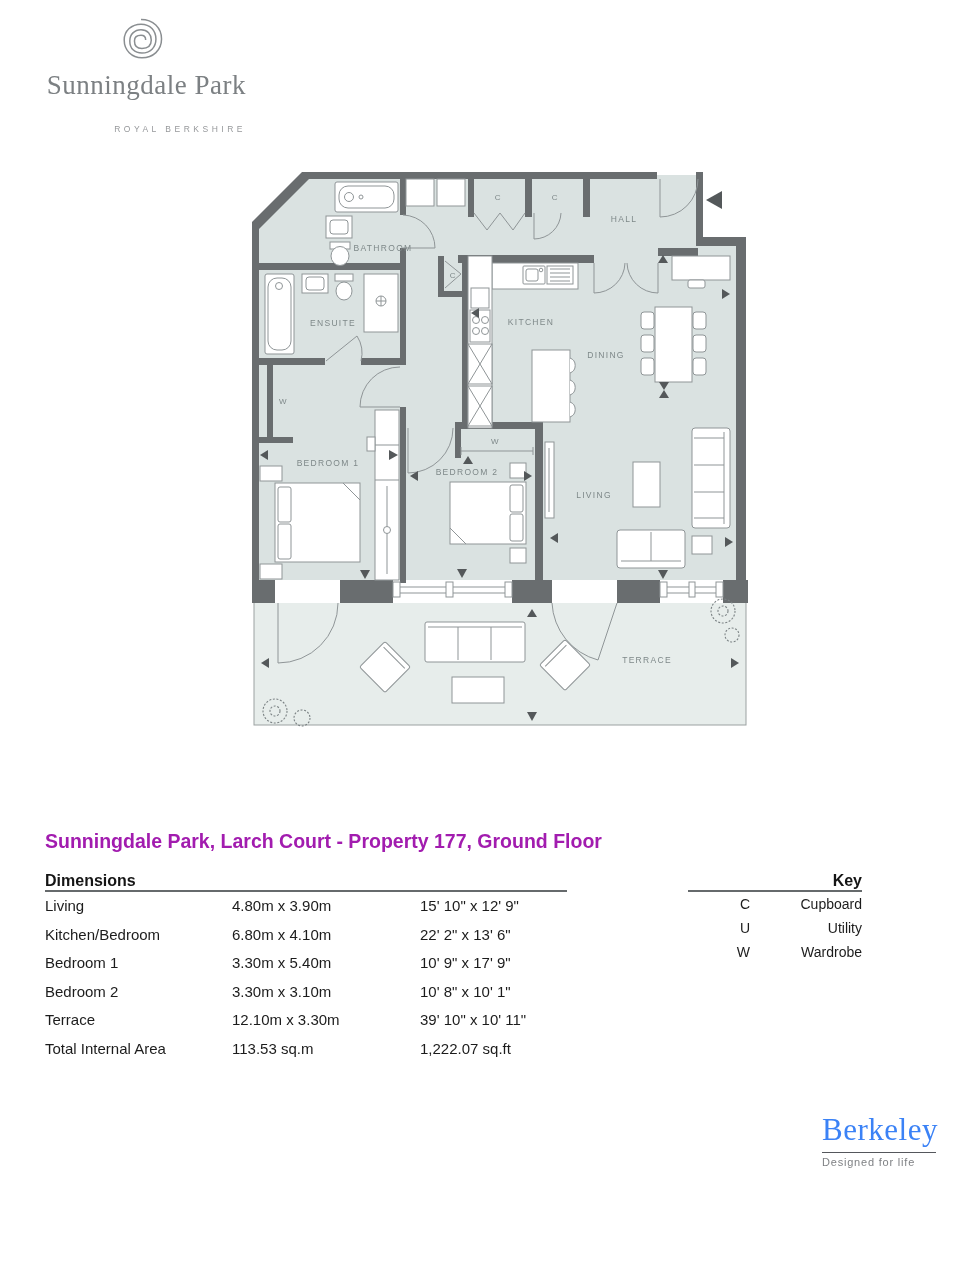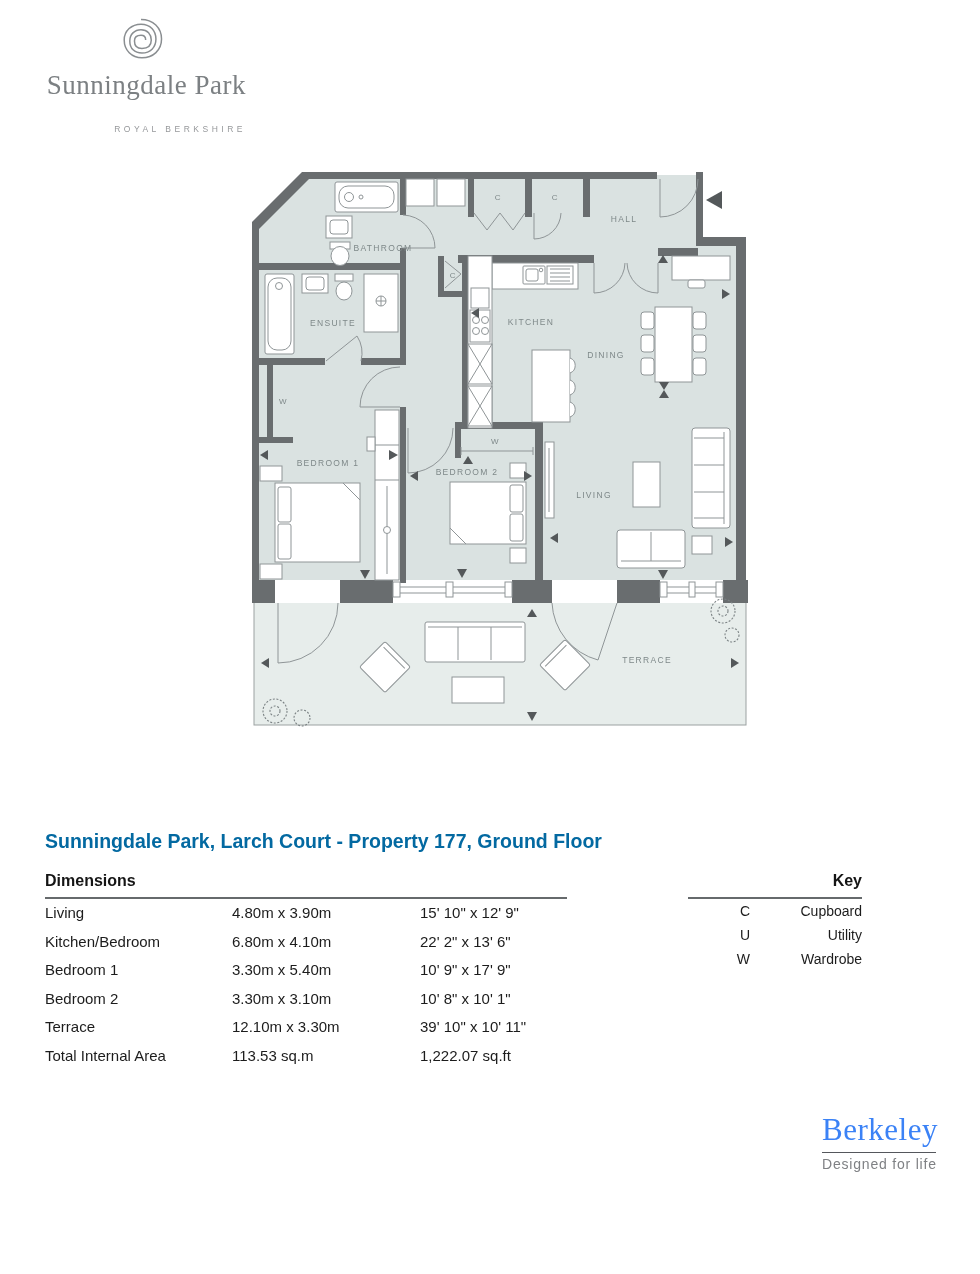--- a/index.html
+++ b/index.html
@@ -18,39 +18,39 @@
     font-size:8.5px;letter-spacing:3.5px;color:#96989b;margin-top:23px;
   }
   
   .plan{position:absolute;left:240px;top:160px;width:520px;height:600px;}
   .plan text{
     font-family:"Liberation Sans",sans-serif;fill:#7e8889;
     letter-spacing:1.3px;font-size:8.5px;
   }
   .plan text.sym{letter-spacing:0.5px;font-size:8px;}
   
-  .page-title{position:absolute;left:45px;top:830px;font-size:19.5px;font-weight:bold;color:#0369a1;}
+  .page-title{position:absolute;left:45px;top:830px;font-size:19.5px;font-weight:bold;color:#a21caf;}
   
   .dims{position:absolute;left:45px;top:872px;width:522px;}
   .dims .sec-head, .key .sec-head{
-    font-size:16px;font-weight:bold;padding-bottom:7px;
+    font-size:16px;font-weight:bold;
     border-bottom:2px solid #666a6c;color:#151515;
   }
   .dims .drow{display:grid;grid-template-columns:187px 188px auto;font-size:15px;line-height:28.5px;}
   .dims .drow span{white-space:nowrap;}
   
   .key{position:absolute;left:688px;top:872px;width:174px;text-align:right;}
   .key .krow{display:grid;grid-template-columns:62px auto;font-size:14px;line-height:24px;}
   
   .dev{position:absolute;left:822px;top:1112px;width:130px;}
   .dev .dev-name{
     font-family:"Liberation Serif",serif;font-size:31px;color:#3b82f6;letter-spacing:0.5px;
   }
   .dev .dev-rule{border:none;border-top:1px solid #55575c;margin:4px 0 3px 0;width:114px;}
-  .dev .dev-tagline{font-size:14px;color:#7f8184;letter-spacing:0.8px;}
+  .dev .dev-tagline{font-size:11px;color:#7f8184;letter-spacing:0.8px;}
 </style>
 </head>
 <body>
 
 <div class="brand">
   <svg class="spiral" width="56" height="56" viewBox="0 0 60 60">
     <path d="M30 8 C 43 8 52 17 52 29 C 52 41 43 49 31 49 C 20 49 12 41 12 30
              C 12 20 20 13 30 13 C 40 13 46 20 46 29 C 46 38 40 44 31 44
              C 23 44 18 39 18 31 C 18 24 23 19 30 19 C 37 19 41 24 41 30
              C 41 36 37 39 31 39 C 26 39 23 36 23 31 C 23 27 26 25 30 25

